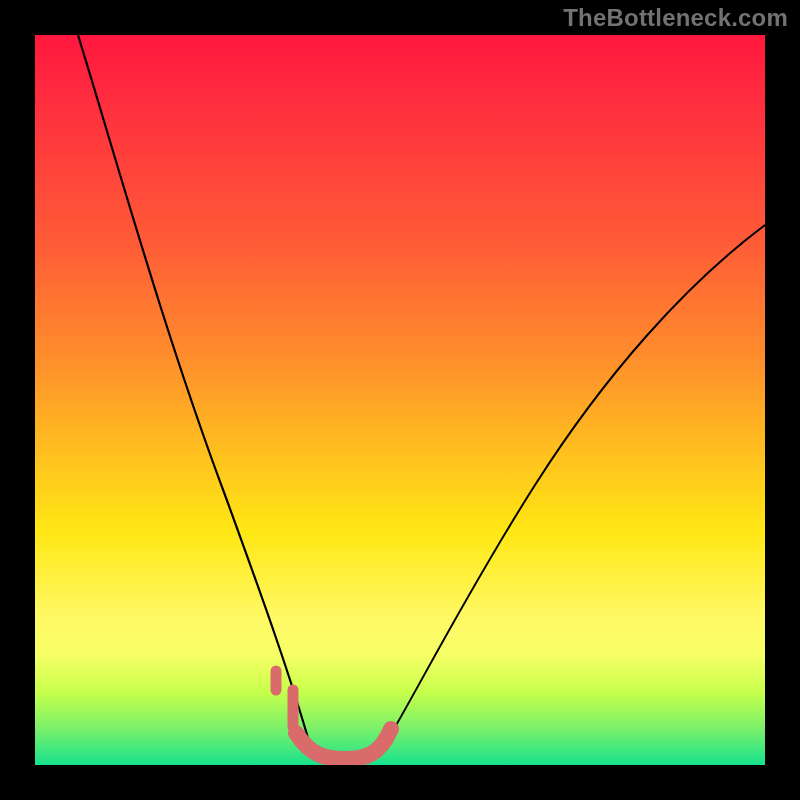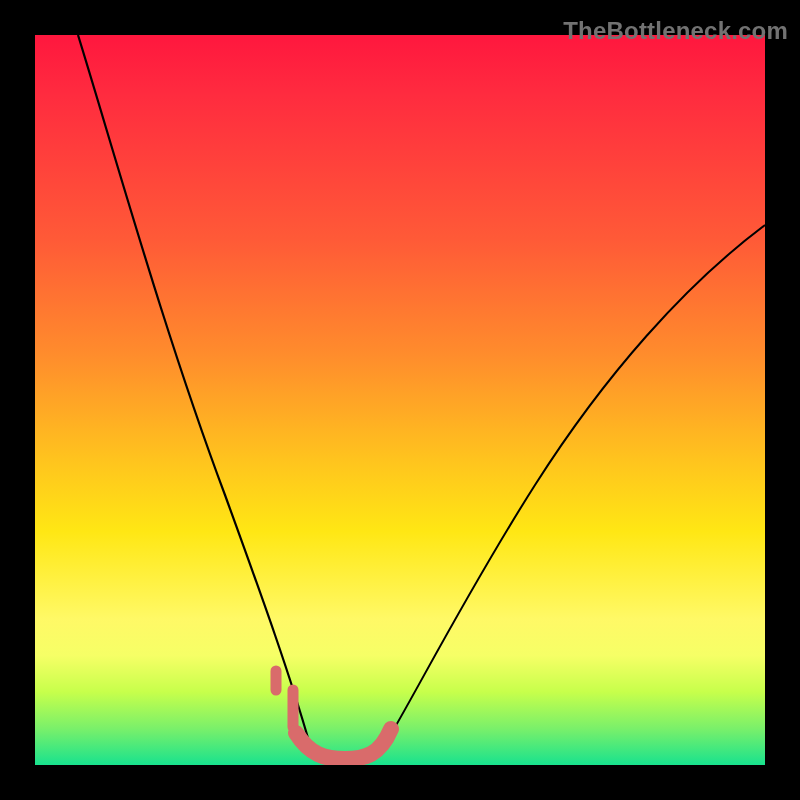--- a/index.html
+++ b/index.html
@@ -12,21 +12,21 @@
     font-family: Arial, Helvetica, sans-serif;
   }
   .frame {
     position: relative;
     width: 800px;
     height: 800px;
     background: #000;
   }
   .watermark {
     position: absolute;
-    top: 17px;
+    top: 4px;
     right: 12px;
     color: #727272;
     font-size: 24px;
     font-weight: 600;
     letter-spacing: 0.2px;
     z-index: 10;
   }
   .plot-area {
     position: absolute;
     left: 35px;

